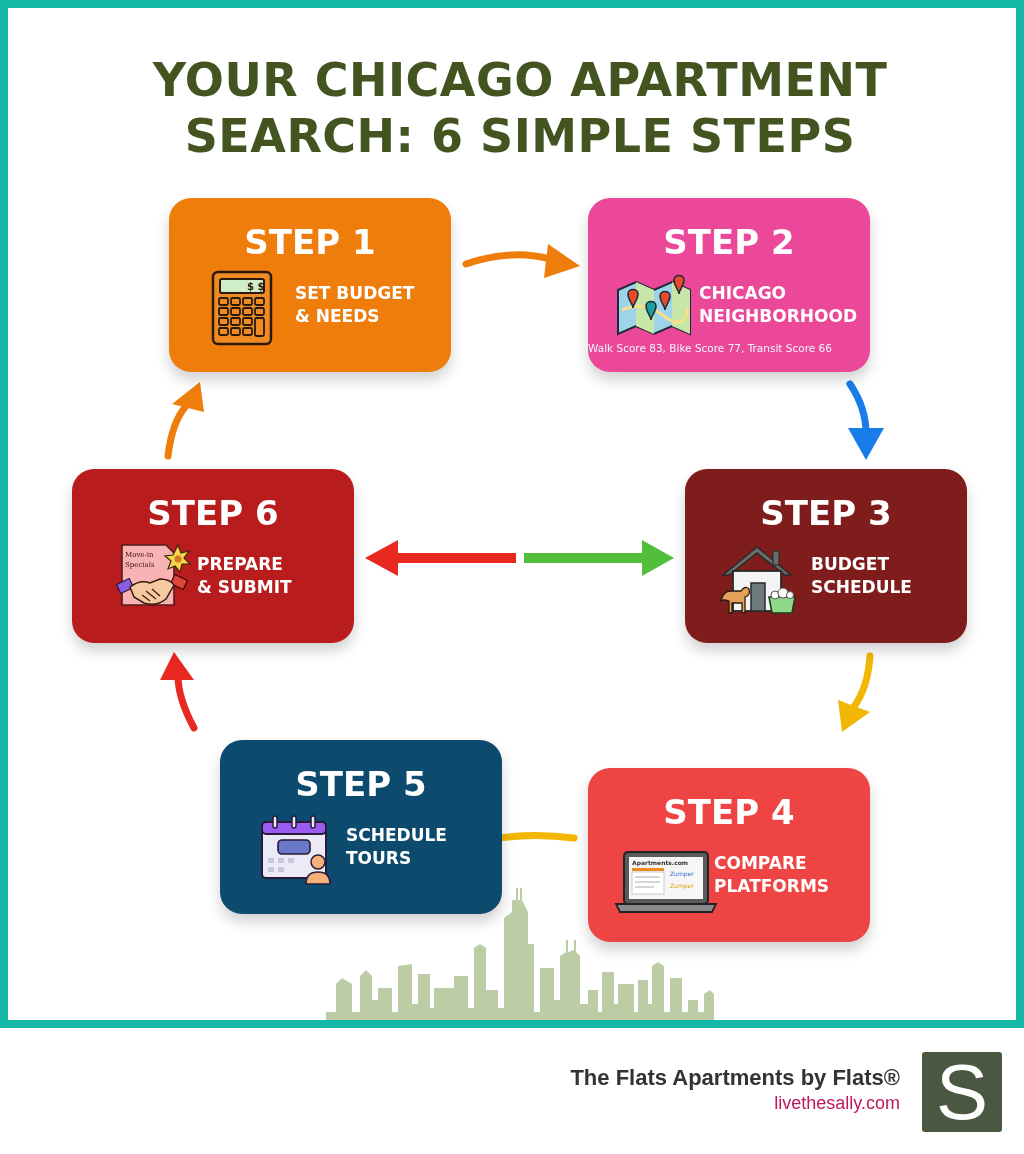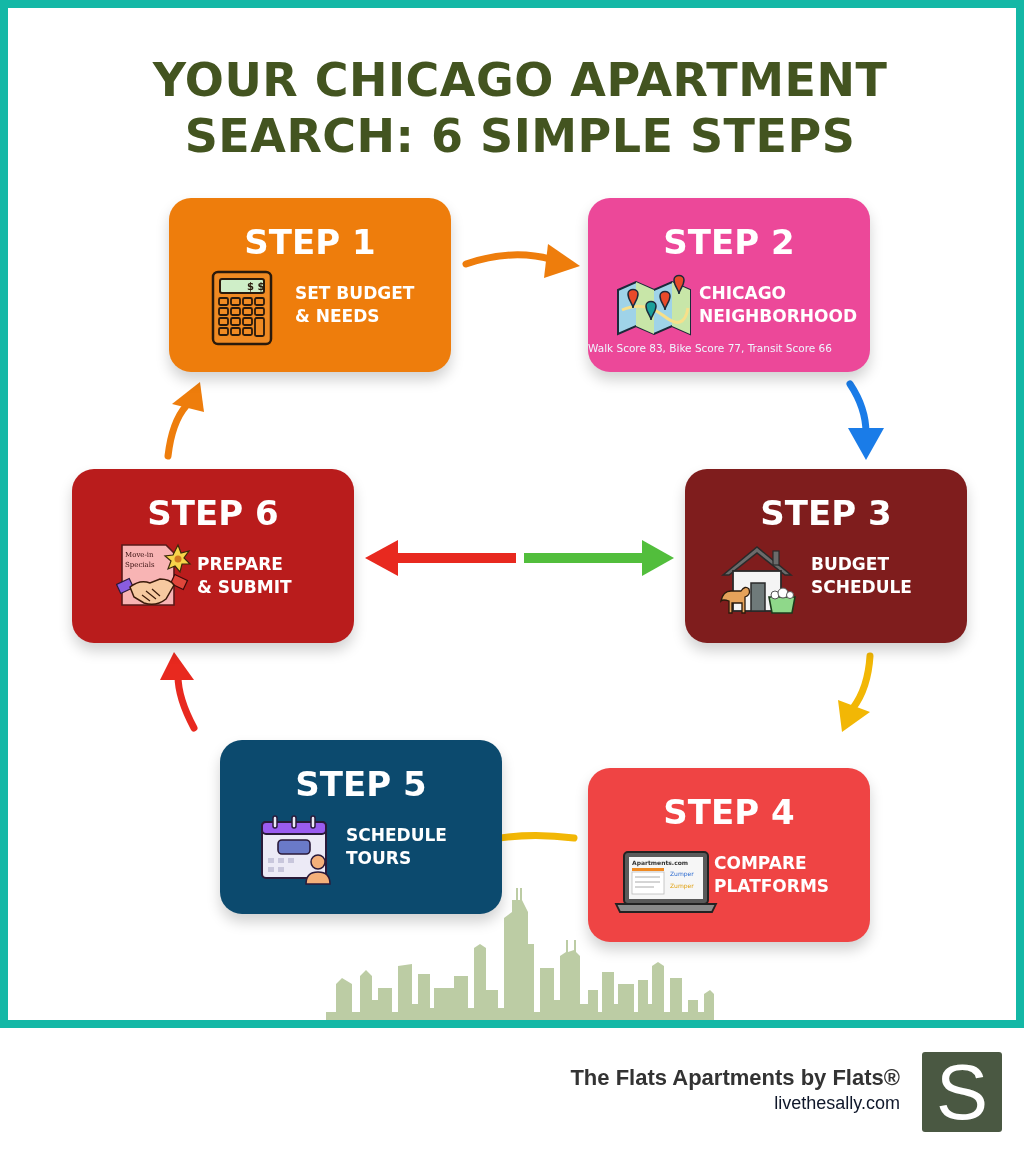--- a/index.html
+++ b/index.html
@@ -45,21 +45,21 @@
   .s6 { left: 64px;  top: 461px; background: #b91c1c; }
   .s2 .desc { left: 111px; }
   .s2 .icon { left: 26px; }
   .arrows { position: absolute; left: 0; top: 0; width: 1024px; height: 1028px; pointer-events: none; }
   .skyline { position: absolute; left: 310px; top: 872px; width: 410px; height: 148px; }
   .footer-brand {
     position: absolute; right: 124px; top: 1064px; text-align: right;
     font-family: "Liberation Sans", sans-serif;
   }
   .footer-brand .name { font-size: 22px; font-weight: bold; color: #333333; line-height: 28px; }
-  .footer-brand .url { font-size: 18px; color: #0f172a; line-height: 22px; }
+  .footer-brand .url { font-size: 18px; color: #be185d; line-height: 22px; }
   .logo {
     position: absolute; left: 922px; top: 1052px; width: 80px; height: 80px;
     background: #4a5842; border-radius: 3px; color: #ffffff;
     font-family: "Liberation Sans", sans-serif; font-size: 78px; line-height: 80px;
     text-align: center;
   }
 </style>
 </head>
 <body>
 

